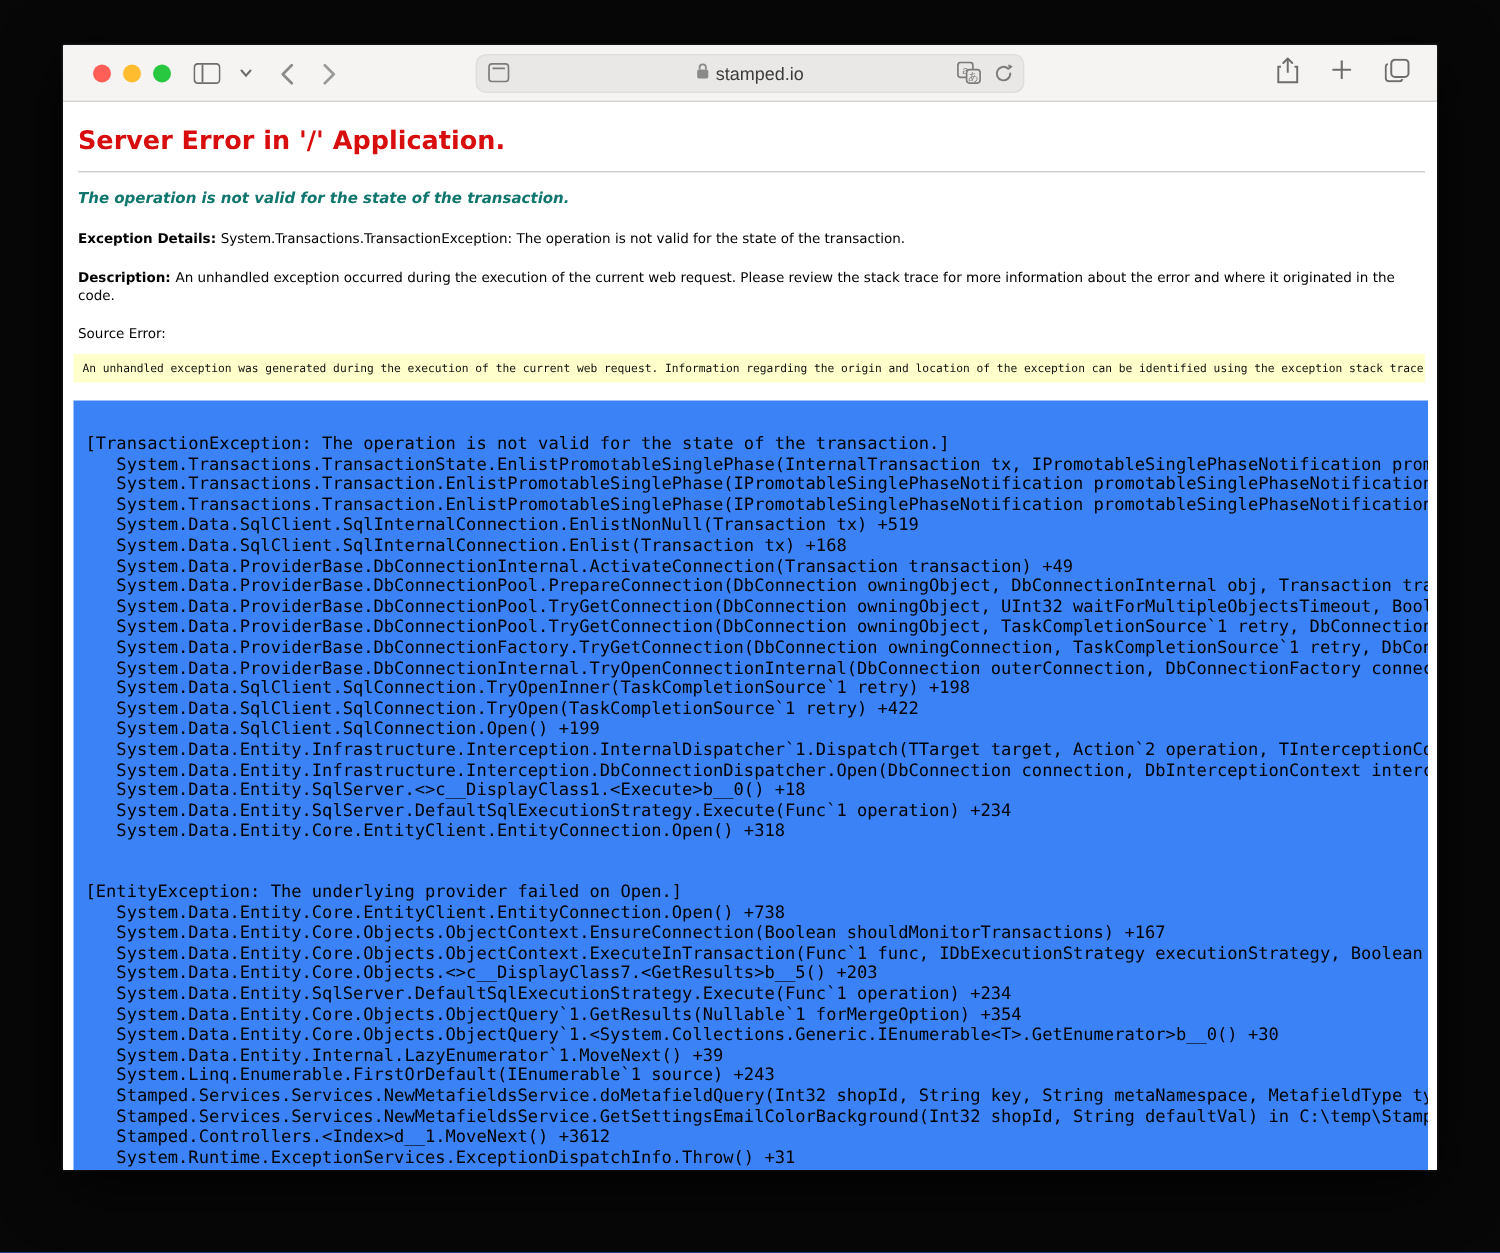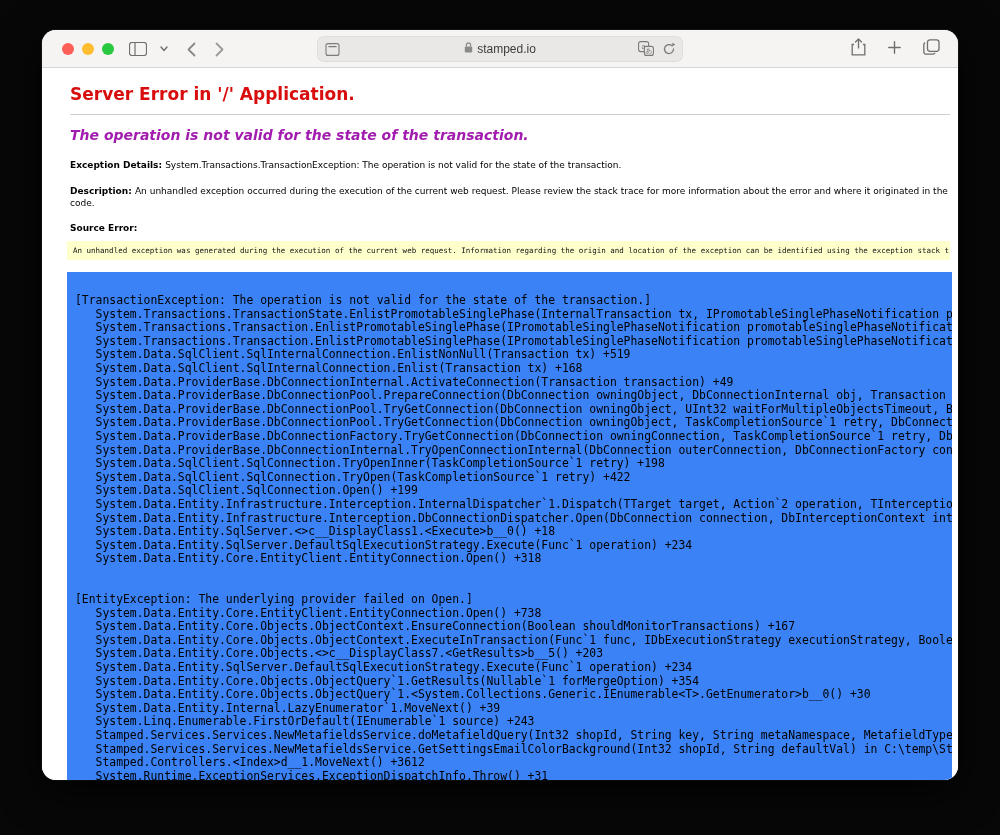--- a/index.html
+++ b/index.html
@@ -1,21 +1,21 @@
 <!DOCTYPE html>
 <html><head>
 <meta charset="utf-8">
 <style>
   * { margin:0; padding:0; box-sizing:border-box; }
   html,body { width:1000px; height:835px; }
   body { background:#070707; font-family:"Liberation Sans", sans-serif; position:relative; overflow:hidden; }
 
   .window {
     position:absolute; left:42px; top:30px; width:916px; height:750px;
-    background:#ffffff; border-radius:14px; overflow:hidden;
+    background:#ffffff; border-radius:1px; overflow:hidden;
     box-shadow:0 10px 40px rgba(0,0,0,.8), 0 0 0 1px rgba(255,255,255,.08);
   }
 
   
   .toolbar {
     position:relative; height:38px; background:#f5f4f2;
     border-bottom:1px solid #d7d5d3;
   }
   .traffic { position:absolute; left:20px; top:13px; display:flex; gap:8px; }
   .traffic span { width:12px; height:12px; border-radius:50%; display:block; }
@@ -35,31 +35,31 @@
   }
   .addressbar .left-icon { position:absolute; left:8px; top:6px; }
   .addressbar .center { flex:1; display:flex; align-items:center; justify-content:center; gap:4px; color:#3c3c3c; font-size:12px; }
   .addressbar .right-icons { position:absolute; right:7px; top:5px; display:flex; gap:8px; align-items:center; }
 
   .right-tools { position:absolute; right:18px; top:0; height:38px; display:flex; gap:22px; align-items:center; color:#6f6e6c; }
 
   
   .content {
     position:relative; height:712px; background:#fff; overflow:hidden;
-    padding:12px 8px 0 28px;
+    padding:12px 8px 0 10px;
     font-family:"DejaVu Sans", sans-serif; color:#000;
   }
   .err-title { font-size:17px; font-weight:bold; color:#d80d0d; margin:4px 0 10px 0; letter-spacing:0; }
   .rule { border:0; border-top:1px solid #cfcfcf; margin:0 0 12px 0; }
-  .err-subtitle { font-size:14px; font-weight:bold; font-style:italic; color:#a21caf; margin:2px 0 16px 0; }
+  .err-subtitle { font-size:10px; font-weight:bold; font-style:italic; color:#0f766e; margin:2px 0 16px 0; }
 
   .meta { font-size:9px; margin:0 0 14px 0; line-height:12px; }
   .meta b { font-weight:bold; }
 
-  .src-label { font-size:9px; font-weight:bold; margin:0 0 8px 0; }
+  .src-label { font-size:9px; font-weight:normal; margin:0 0 8px 0; }
 
   .src-box {
     background:#ffffcc; margin:0 0 12px -3px; padding:5px 6px;
     font-family:"DejaVu Sans Mono", monospace; font-size:7.5px; color:#111;
     white-space:pre; overflow:hidden;
   }
 
   .trace-label { font-size:9px; font-weight:bold; margin:0 0 12px 0; }
 
   .trace-box {

